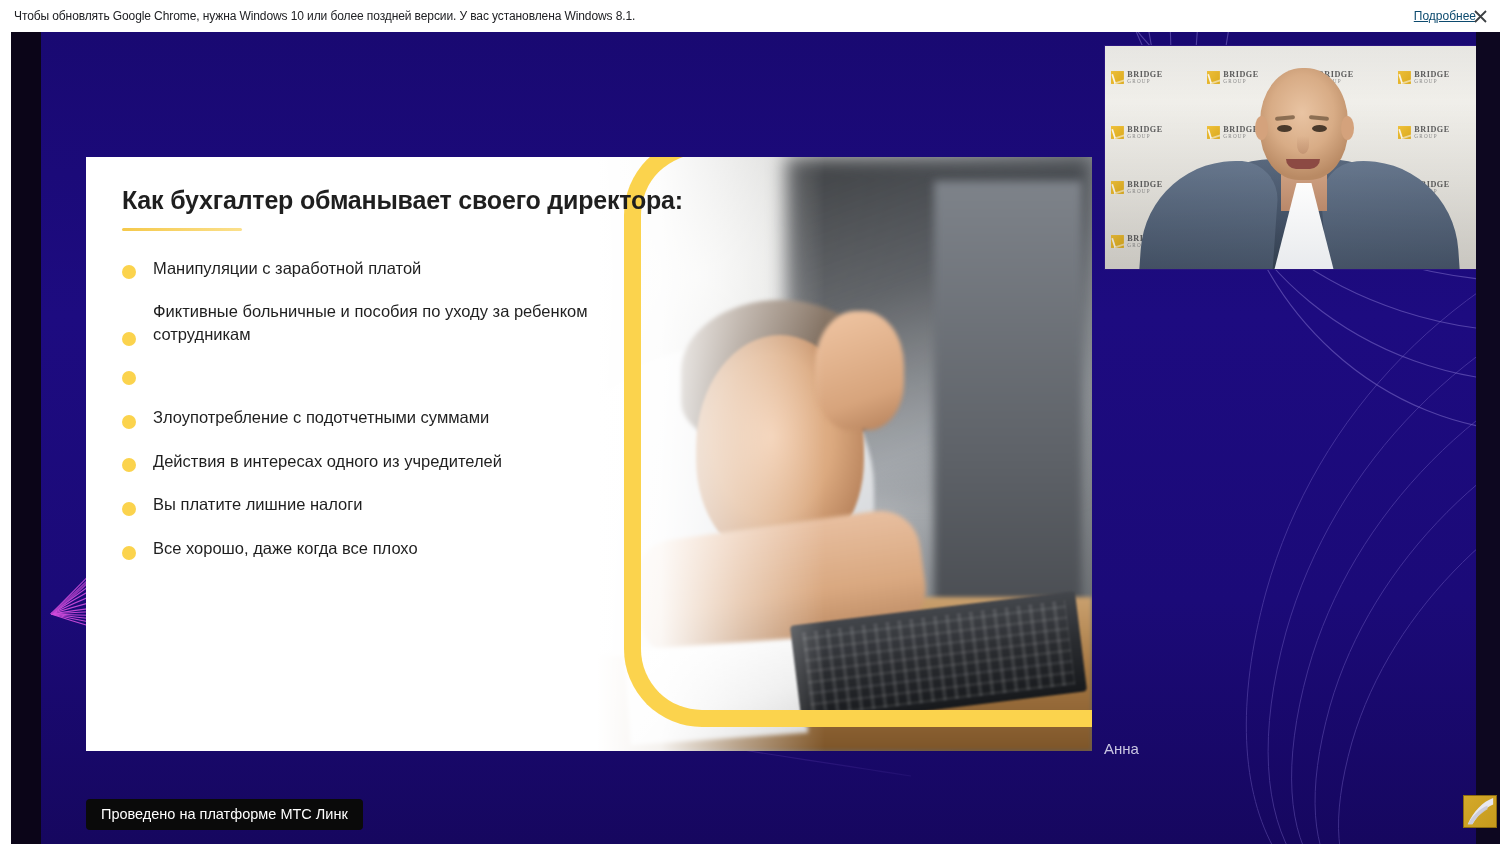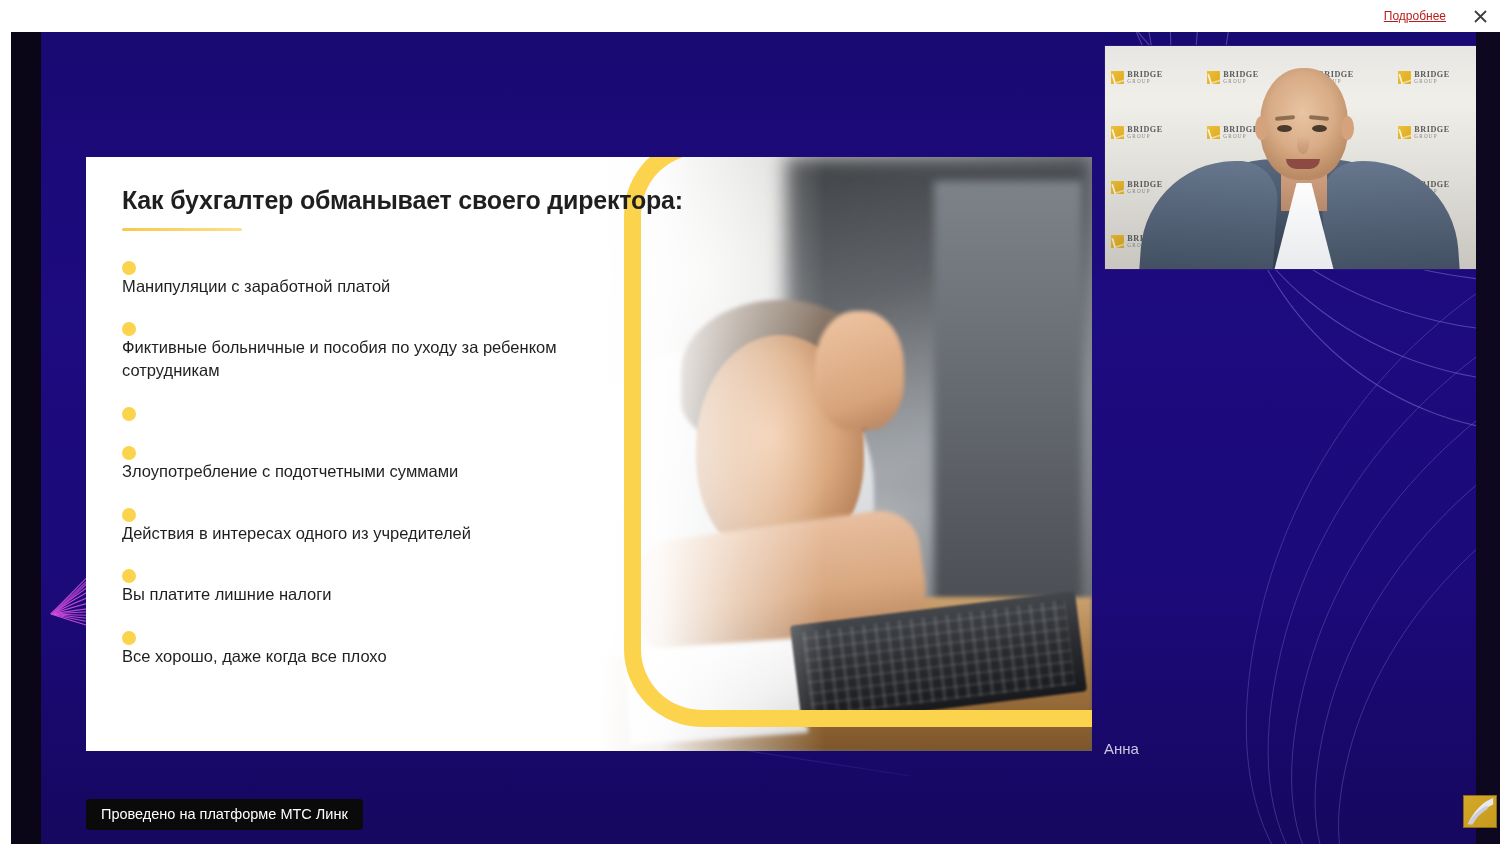--- a/index.html
+++ b/index.html
@@ -25,23 +25,23 @@
   #chrome-bar .bar-text {
     position: absolute;
     left: 14px;
     font-size: 12px;
     color: #202124;
     letter-spacing: -0.1px;
     white-space: nowrap;
   }
   #chrome-bar .bar-link {
     position: absolute;
-    right: 54px;
+    right: 24px;
     font-size: 12px;
-    color: #b91c1c;
+    color: #0c4a6e;
     text-decoration: underline;
     cursor: pointer;
     white-space: nowrap;
   }
   #chrome-bar .bar-close {
     position: absolute;
     right: 10px;
     width: 20px; height: 20px;
     display: flex; align-items: center; justify-content: center;
     cursor: pointer;
@@ -217,23 +217,22 @@
   }
   #title-rule {
     margin-top: 13px;
     width: 120px; height: 3px;
     background: linear-gradient(90deg,#F5C94B 0%, #FBE08C 100%);
     border-radius: 2px;
   }
   #bullets { margin-top: 26px; }
   .bullet {
     display: flex;
-    align-items: flex-start;
+    align-items: flex-end;
     margin-bottom: 21px;
-    flex-direction: column;
   }
   .bullet .dot {
     flex: 0 0 auto;
     width: 14px; height: 14px;
     margin-top: 4px; margin-right: 17px;
     border-radius: 50%;
     background: #FBD34D;
   }
   .bullet .btext {
     font-size: 16.5px;
@@ -398,20 +397,21 @@
     overflow: hidden;
   }
   #corner-logo .swoosh {
     position: absolute; inset: 0;
   }
 </style>
 </head>
 <body>
 
 <div id="chrome-bar">
+  <span class="bar-text">Чтобы обновлять Google Chrome, нужна Windows 10 или более поздней версии. У вас установлена Windows 8.1.</span>
   <a class="bar-link">Подробнее</a>
   <span class="bar-close">
     <svg width="13" height="13" viewBox="0 0 13 13" aria-hidden="true">
       <path d="M1 1 L12 12 M12 1 L1 12" stroke="#3c4043" stroke-width="1.8" fill="none"></path>
     </svg>
   </span>
 </div>
 
 <div id="stage">
 

